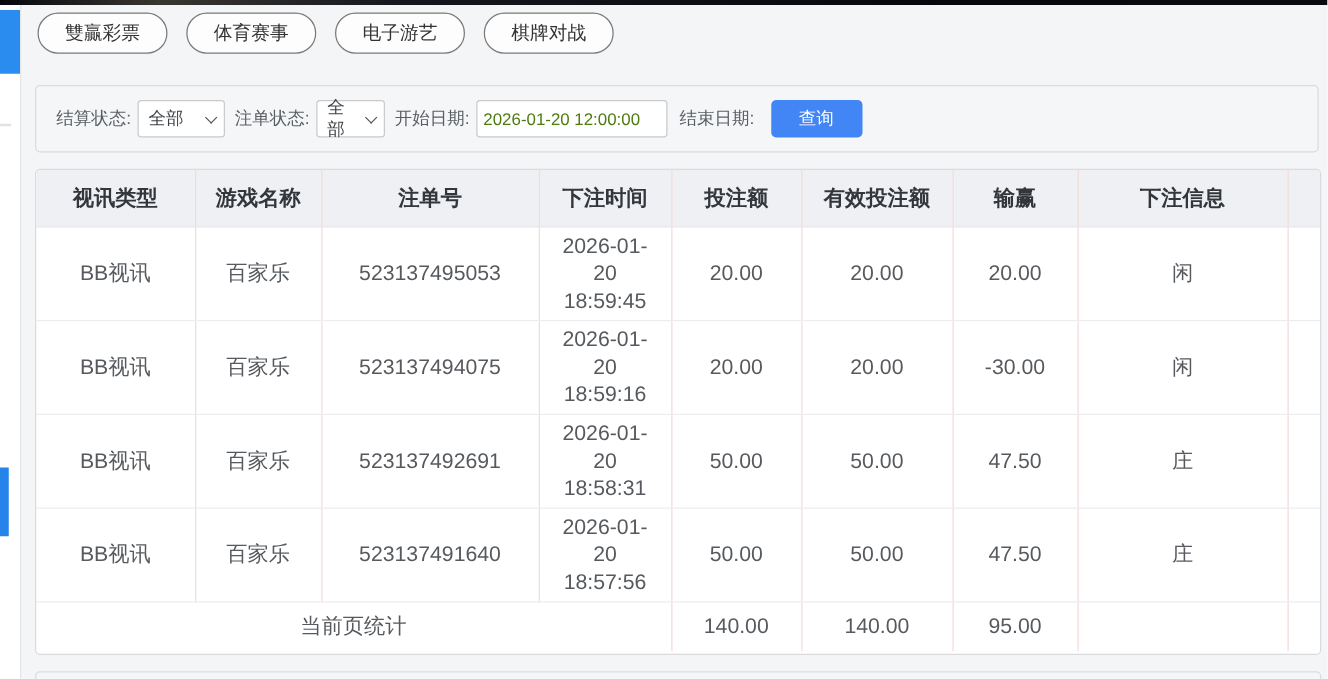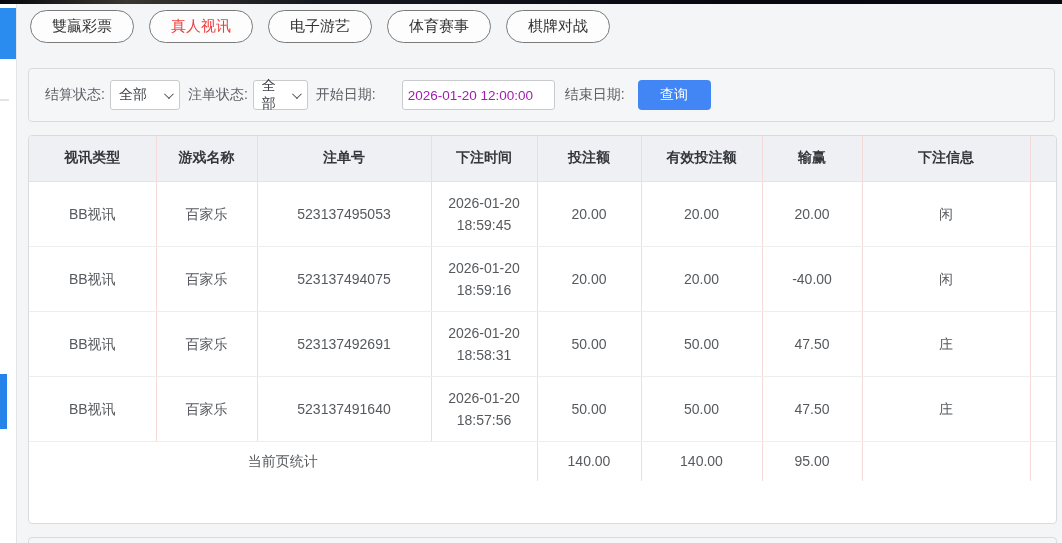--- a/index.html
+++ b/index.html
@@ -49,34 +49,34 @@
   }
   .sel .sel-txt { flex:1; }
   .sel-wide { width:70px; }
   .sel-narrow { width:55px; }
   .chev {
     width:7px; height:7px; border-right:1.5px solid #555; border-bottom:1.5px solid #555;
     transform:rotate(45deg) translateY(-2px); margin-left:5px; flex:0 0 auto;
   }
   .dt-input {
     height:30px; width:153px; background:#fff; border:1px solid #c8cacc; border-radius:3px;
-    font-family:"Liberation Sans","DejaVu Sans",sans-serif; font-size:13.5px; color:#a21caf;
-    padding:0 5px; margin-right:10px;margin-left:21px;
+    font-family:"Liberation Sans","DejaVu Sans",sans-serif; font-size:13.5px; color:#4d7c0f;
+    padding:0 5px; margin-right:10px;
   }
   .btn-search {
     height:30px; width:73px; margin-left:8px; background:#4285f4; color:#fff;
     border:none; border-radius:4px; font-size:14px; cursor:pointer;
     font-family:"Liberation Sans","DejaVu Sans",sans-serif;
   }
   
   .table-panel {
     position:absolute; left:28px; top:135px; width:1029px; height:389px;
     background:#fff; border:1px solid #d9dbde; border-radius:4px; overflow:hidden;
   }
-  table { width:100%; border-collapse:collapse; table-layout:fixed; font-size:14px; }
+  table { width:100%; border-collapse:collapse; table-layout:fixed; font-size:17px; }
   thead th {
     height:45px; background:#eef0f3; color:#33373b; font-weight:bold;
     border-right:1px solid #f6d9d9; border-bottom:1px solid #e2e5e8;
     text-align:center; vertical-align:middle;
   }
   thead th:last-child { border-right:none; }
   tbody td {
     border-right:1px solid #f6d9d9; border-bottom:1px solid #ebedef;
     text-align:center; vertical-align:middle; color:#565a5e;
     padding:4px 10px; line-height:22px;
@@ -97,23 +97,22 @@
 <div class="topbar"></div>
 
 <div class="side-strip">
   <div class="side-blue-square"></div>
   <div class="side-divider"></div>
   <div class="side-indicator"></div>
 </div>
 
 <div class="tabs">
   <div class="pill">雙贏彩票</div>
-  <div class="pill active">真人视讯</div>
+  <div class="pill">体育赛事</div>
   <div class="pill">电子游艺</div>
-  <div class="pill">体育赛事</div>
   <div class="pill">棋牌对战</div>
 </div>
 
 <div class="filter-panel">
   <span class="lbl">结算状态:</span>
   <div class="sel sel-wide">
     <span class="sel-txt">全部</span>
     <span class="chev"></span>
   </div>
   <span class="lbl">注单状态:</span>
@@ -165,21 +164,21 @@
         <td>闲</td>
         <td></td>
       </tr>
       <tr class="data-row">
         <td>BB视讯</td>
         <td>百家乐</td>
         <td>523137494075</td>
         <td>2026-01-20 18:59:16</td>
         <td>20.00</td>
         <td>20.00</td>
-        <td>-40.00</td>
+        <td>-30.00</td>
         <td>闲</td>
         <td></td>
       </tr>
       <tr class="data-row">
         <td>BB视讯</td>
         <td>百家乐</td>
         <td>523137492691</td>
         <td>2026-01-20 18:58:31</td>
         <td>50.00</td>
         <td>50.00</td>

